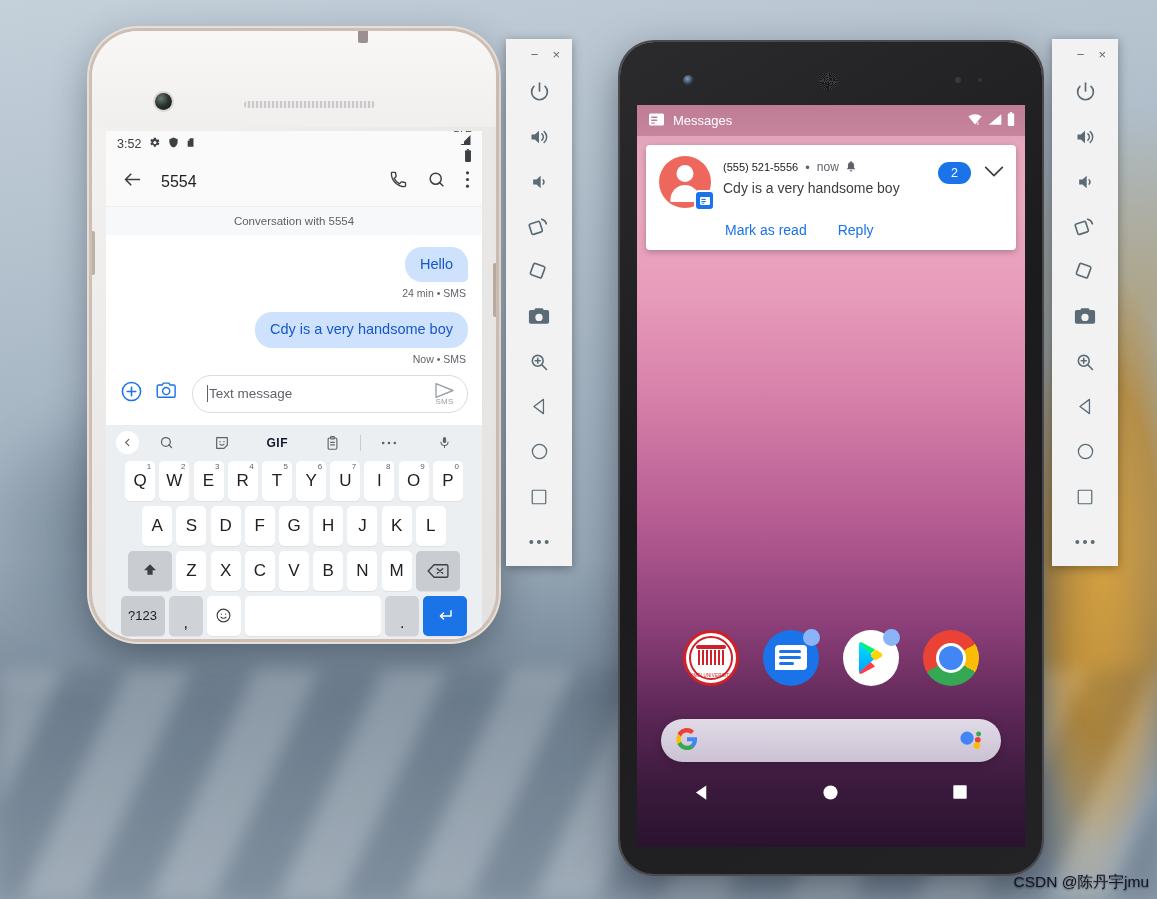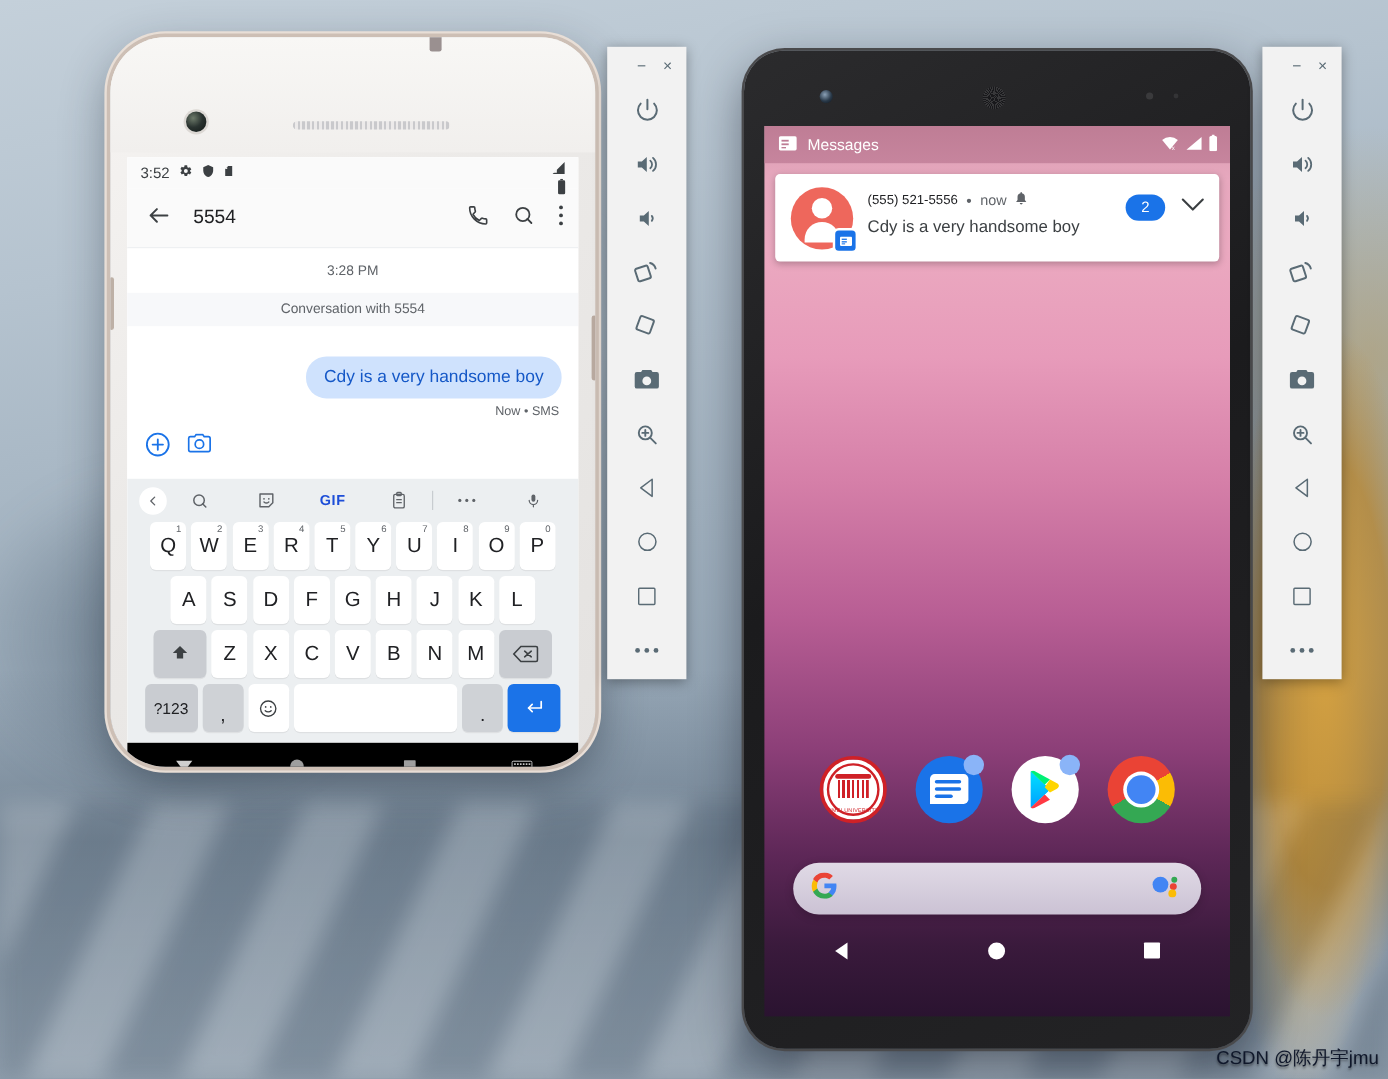--- a/index.html
+++ b/index.html
@@ -320,44 +320,57 @@
         <span>
           <svg width="5" height="19" viewBox="0 0 6 22" fill="#3c4043">
               <circle cx="3" cy="3" r="1.9"></circle>
               <circle cx="3" cy="11" r="1.9"></circle>
               <circle cx="3" cy="19" r="1.9"></circle>
             </svg>
         </span>
       </span>
     </div>
 
-    <div class="daystamp">3:28 PM</div>
     <div class="convhdr">Conversation with 5554</div>
 
     <div class="msgs">
+      <div class="row-out">
+        <div class="bubble b1">Hello</div>
+        <div class="meta">24 min • SMS</div>
+      </div>
       <div class="spacer12"></div>
       <div class="row-out">
         <div class="bubble">Cdy is a very handsome boy</div>
         <div class="meta">Now • SMS</div>
       </div>
     </div>
 
     <div class="composer">
       <span class="plus">
         <svg width="23" height="23" viewBox="0 0 24 24" fill="none" stroke="#1a73e8" stroke-width="1.6">
             <circle cx="12" cy="12" r="9.5"></circle>
             <path d="M12 7.5v9M7.5 12h9" stroke-linecap="round"></path>
           </svg>
       </span>
       <span class="camera">
         <svg width="23" height="20" viewBox="0 0 26 22" fill="none" stroke="#1a73e8" stroke-width="1.6">
             <path d="M3 3h4l1.4-2h6.2L16 3h4a1.6 1.6 0 011.6 1.6v11A1.6 1.6 0 0120 17H3a1.6 1.6 0 01-1.6-1.6v-11A1.6 1.6 0 013 3z"></path>
             <circle cx="11.5" cy="10" r="4"></circle>
           </svg>
       </span>
+      <div class="inputpill">
+        <span class="caret"></span>
+        <span class="ph">Text message</span>
+        <span class="sendwrap">
+          <svg width="21" height="17" viewBox="0 0 24 20" fill="none" stroke="#9aa0a6" stroke-width="1.6" stroke-linejoin="round">
+              <path d="M2 2l20 8-20 8V2z"></path>
+            </svg>
+          <span class="sms">SMS</span>
+        </span>
+      </div>
     </div>
 
     <div class="kb">
       <div class="kbtop">
         <span class="kcircle">
           <svg width="11" height="11" viewBox="0 0 24 24" fill="none" stroke="#5f6368" stroke-width="2.4" stroke-linecap="round" stroke-linejoin="round">
               <path d="M15 5l-7 7 7 7"></path>
             </svg>
         </span>
         <span class="kitem">
@@ -368,21 +381,21 @@
         </span>
         <span class="kitem">
           <svg width="16" height="16" viewBox="0 0 24 24" fill="none" stroke="#5f6368" stroke-width="1.8" stroke-linejoin="round">
               <path d="M4 4h16v11l-5 5H4z"></path>
               <circle cx="9" cy="10" r="1.1" fill="#5f6368" stroke="none"></circle>
               <circle cx="15" cy="10" r="1.1" fill="#5f6368" stroke="none"></circle>
               <path d="M9 14c1.6 1.4 4.4 1.4 6 0" stroke-linecap="round"></path>
             </svg>
         </span>
         <span class="kitem">
-          <span style="font-size:12px;font-weight:bold;color:#1d4ed8;letter-spacing:.6px;">GIF</span>
+          <span style="font-size:12px;font-weight:bold;color:#0f172a;letter-spacing:.6px;">GIF</span>
         </span>
         <span class="kitem">
           <svg width="15" height="16" viewBox="0 0 24 24" fill="none" stroke="#5f6368" stroke-width="1.8" stroke-linejoin="round">
               <rect x="5" y="4" width="14" height="18" rx="2"></rect>
               <rect x="9" y="1.5" width="6" height="4" rx="1.2"></rect>
               <path d="M9 11h6M9 15h6" stroke-linecap="round"></path>
             </svg>
         </span>
         <span class="kdiv"></span>
         <span class="kitem">
@@ -604,20 +617,24 @@
           <div class="line2">Cdy is a very handsome boy</div>
         </div>
         <div class="rightside">
           <span class="cntbadge">2</span>
           <span>
             <svg width="20" height="13" viewBox="0 0 24 14" fill="none" stroke="#3c4043" stroke-width="2.1" stroke-linecap="round" stroke-linejoin="round">
                 <path d="M2 2l10 10L22 2"></path>
               </svg>
           </span>
         </div>
+      </div>
+      <div class="actions">
+        <a href="#">Mark as read</a>
+        <a href="#">Reply</a>
       </div>
     </div>
 
     <div class="approw">
       <div class="appicon">
         <div class="icn univ">
           <div class="ring"></div>
           <div class="roof"></div>
           <div class="gate"></div>
           <div class="txtb">JIMEI UNIVERSITY</div>

